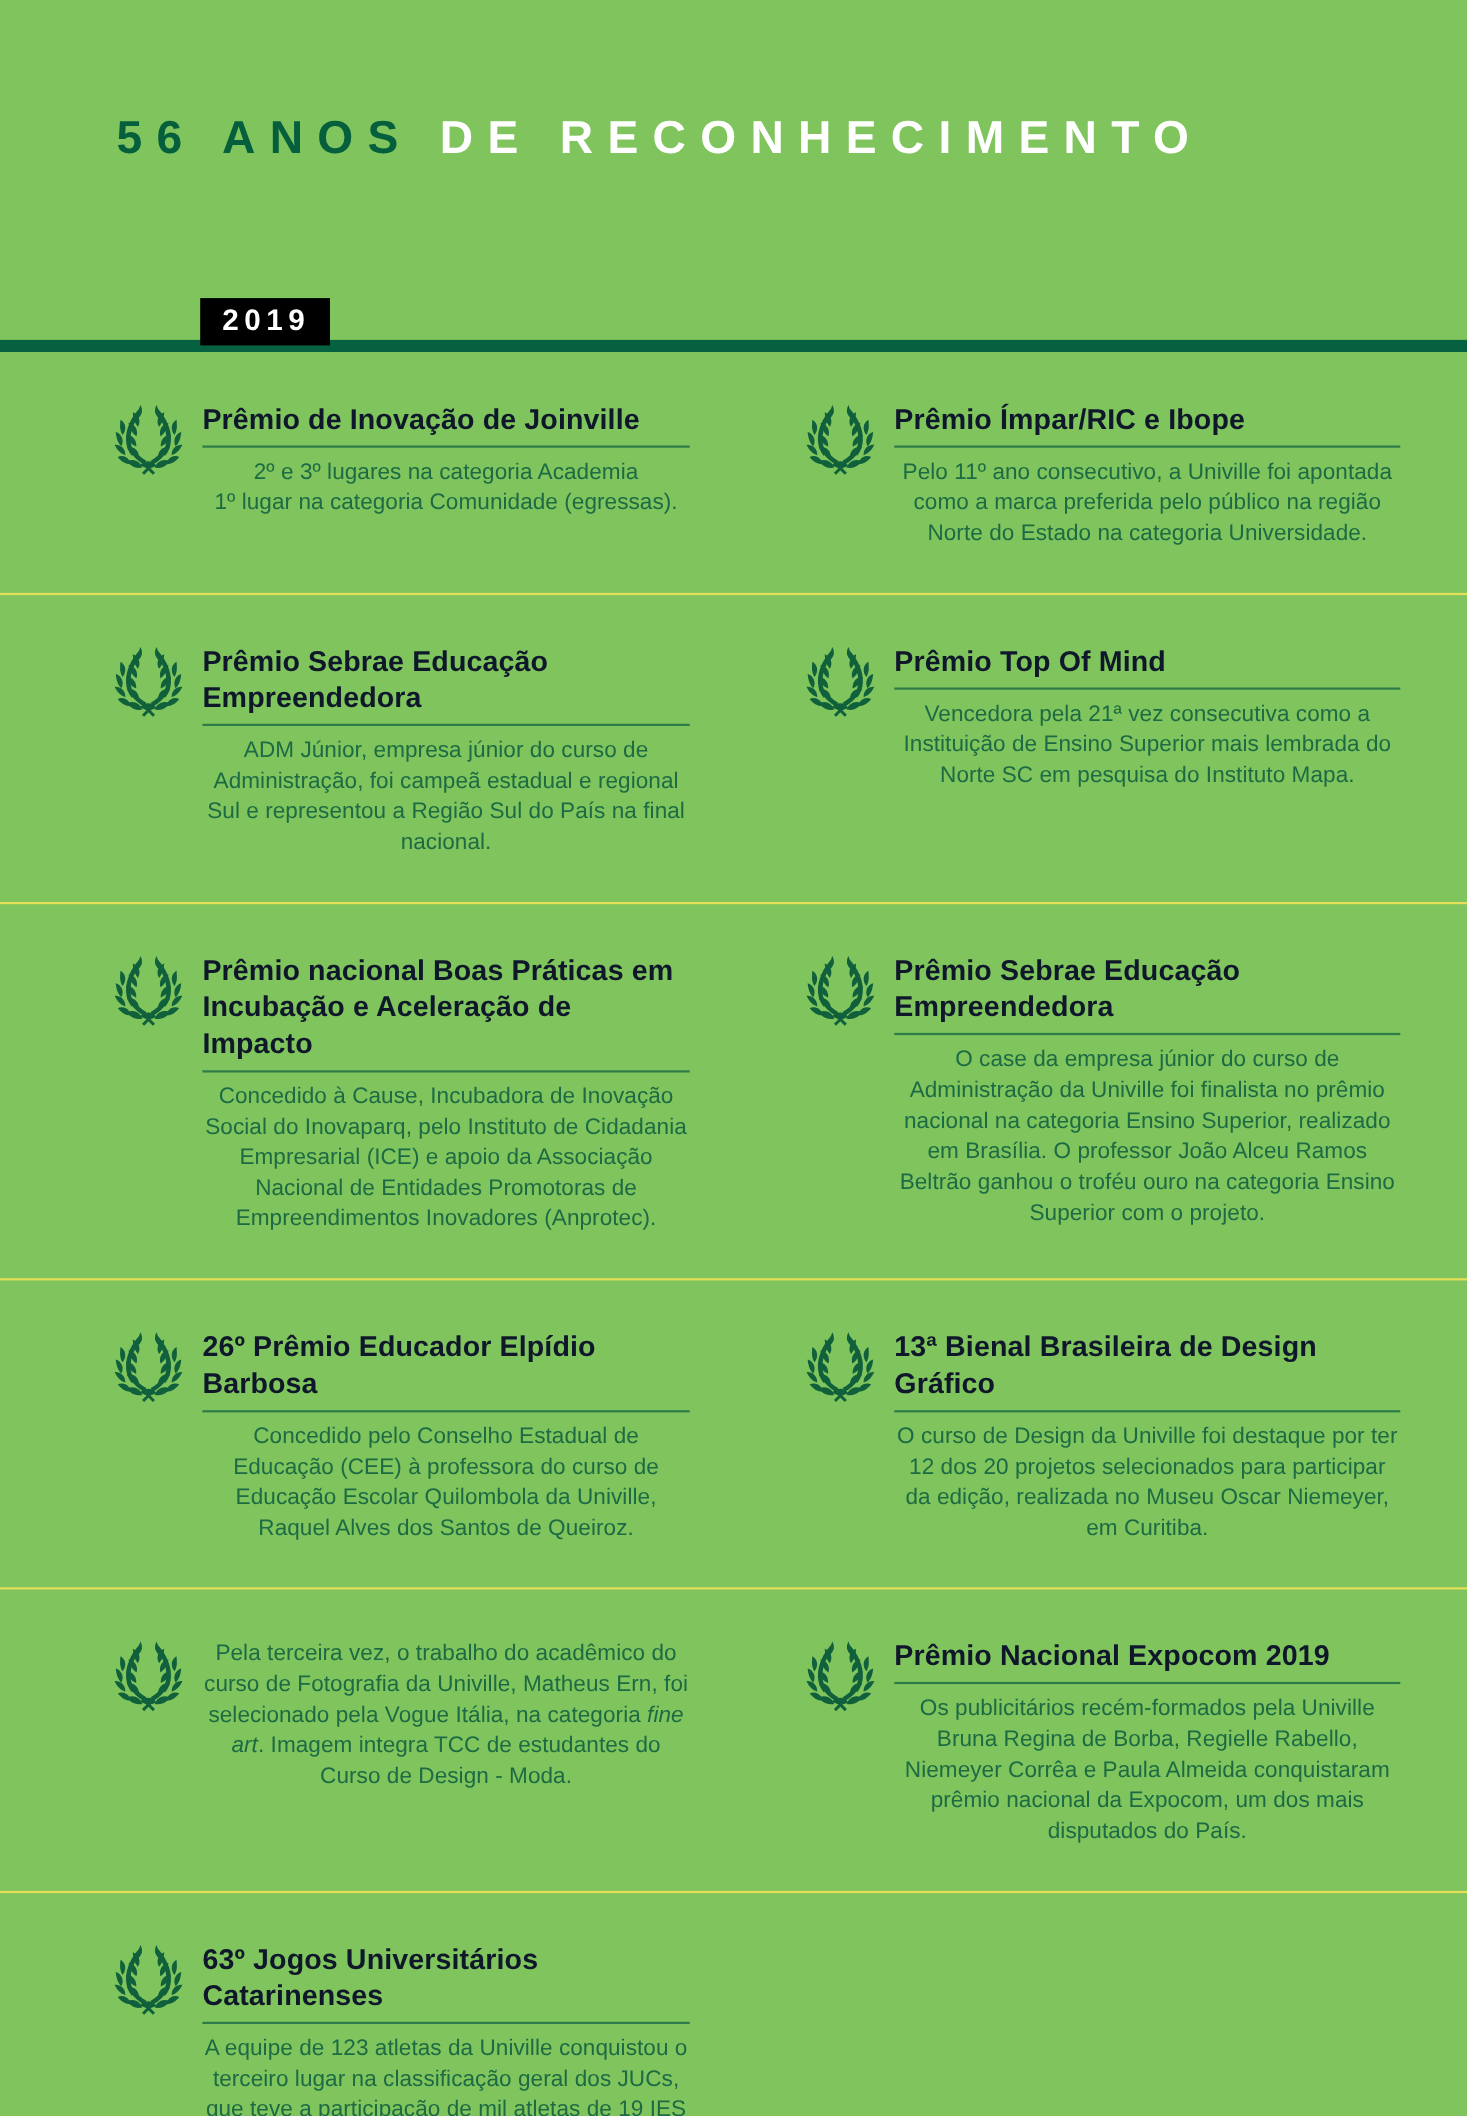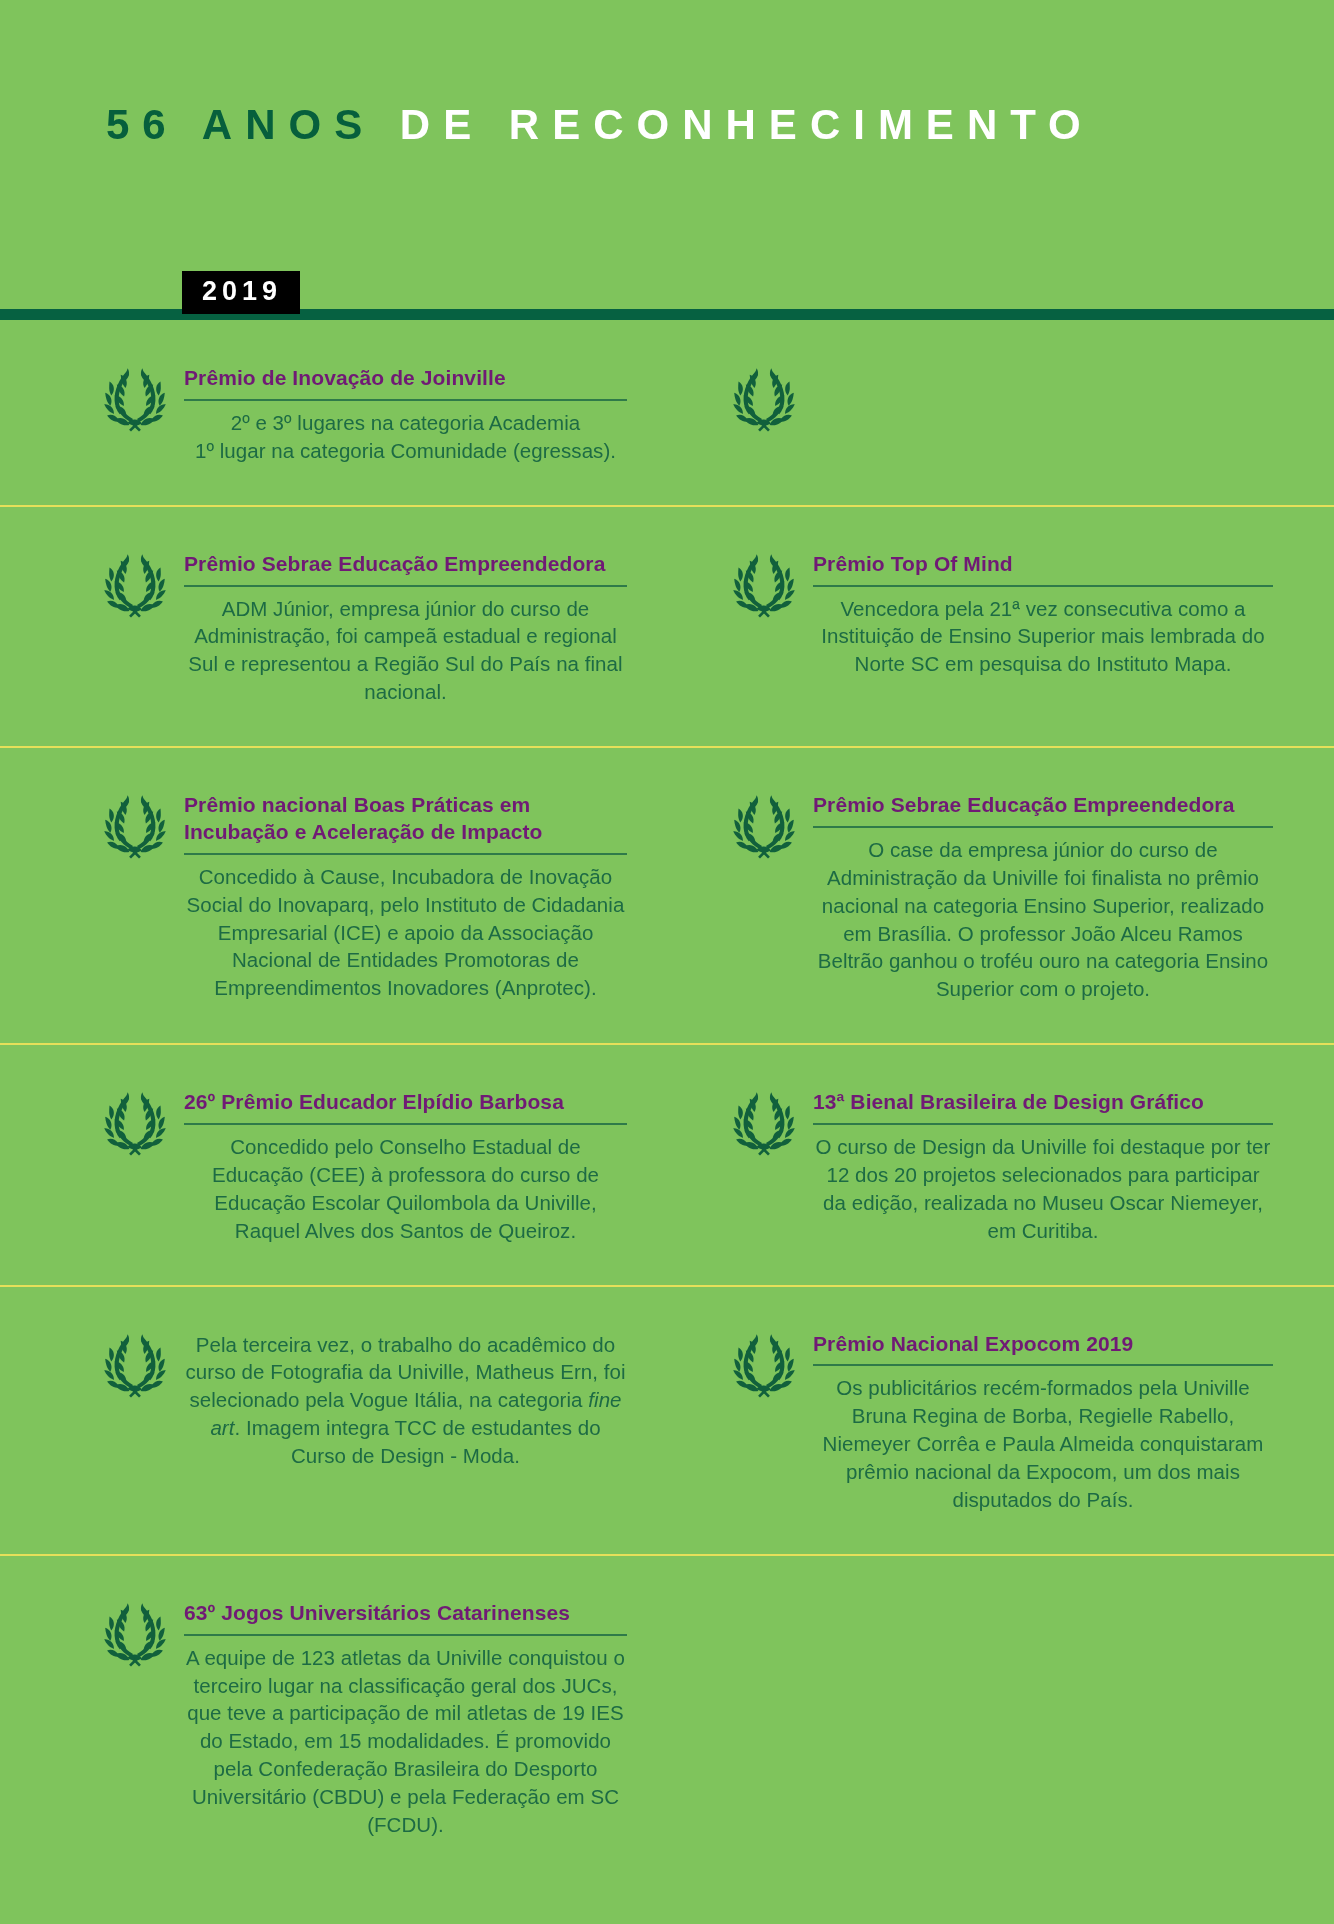--- a/index.html
+++ b/index.html
@@ -101,22 +101,22 @@
     margin-right: 10px;
   }
   .laurel svg { display: block; width: 78px; height: 66px; }
 
   .award-body {
     flex: 1 1 auto;
     min-width: 0;
     max-width: 460px;
   }
   .award-title {
-    color: #701a75;
-    font-size: 21px;
+    color: #0f172a;
+    font-size: 26px;
     font-weight: 700;
     line-height: 1.28;
     letter-spacing: 0.1px;
     padding-bottom: 7px;
     border-bottom: 2px solid #2f7a49;
     margin-bottom: 8px;
   }
   .award-desc {
     color: #1d6b44;
     font-size: 20.5px;
@@ -221,20 +221,24 @@
         <path d="M69.8 37.3c-2.6-.3-5.2 .6-7 2.4-1.9 1.8-2.9 4.5-2.7 7.2 2.4-.9 4.4-2.2 5.9-3.8 1.5-1.6 2.7-3.6 3.8-5.8z"></path>
         <path d="M66.9 48.4c-2.4-1.1-5.2-1-7.5 .3-2.3 1.3-3.9 3.6-4.4 6.3 2.6 0 4.9-.6 6.8-1.7 1.9-1.1 3.6-2.8 5.1-4.9z"></path>
         <path d="M55.4 44.2c-2.9 4.4-7.2 8.3-12.3 11.1l-2.1-3.4c4.4-2.4 8.2-5.7 10.9-9.5z"></path>
         <path d="M58.6 52.4c-2.6-1.5-5.7-1.7-8.3-.6-2.7 1.1-4.8 3.5-5.7 6.3 2.8 .5 5.4 .3 7.6-.6 2.2-.9 4.3-2.6 6.4-5.1z"></path>
 
         <path d="M33.6 55.2l1.9-1.9 9.4 9.4-1.9 1.9z"></path>
         <path d="M44.4 55.2l-1.9-1.9-9.4 9.4 1.9 1.9z"></path>
       </g>
     </svg>
   </span>
+<div class="award-body">
+            <div class="award-title">Prêmio Ímpar/RIC e Ibope</div>
+            <div class="award-desc" style="white-space: pre-line;">Pelo 11º ano consecutivo, a Univille foi apontada como a marca preferida pelo público na região Norte do Estado na categoria Universidade.</div>
+          </div>
         </div>
       </div>
       <div class="award-row">
         <div class="award-cell col-left">
   <span class="laurel">
     <svg viewBox="0 0 78 66" xmlns="http://www.w3.org/2000/svg" aria-hidden="true">
       <g fill="#11603c">
 
         <path d="M30.5 4.5c-3.4 3.6-6.6 8.2-8.8 13.3-2.3 5.3-3.4 10.8-3.1 15.9.3 5.3 2.1 9.9 5.2 13.6l3.1-2.6c-2.5-3-4-6.8-4.2-11.2-.25-4.4 .7-9.3 2.7-14 1.9-4.5 4.7-8.6 7.7-11.8z"></path>
 

